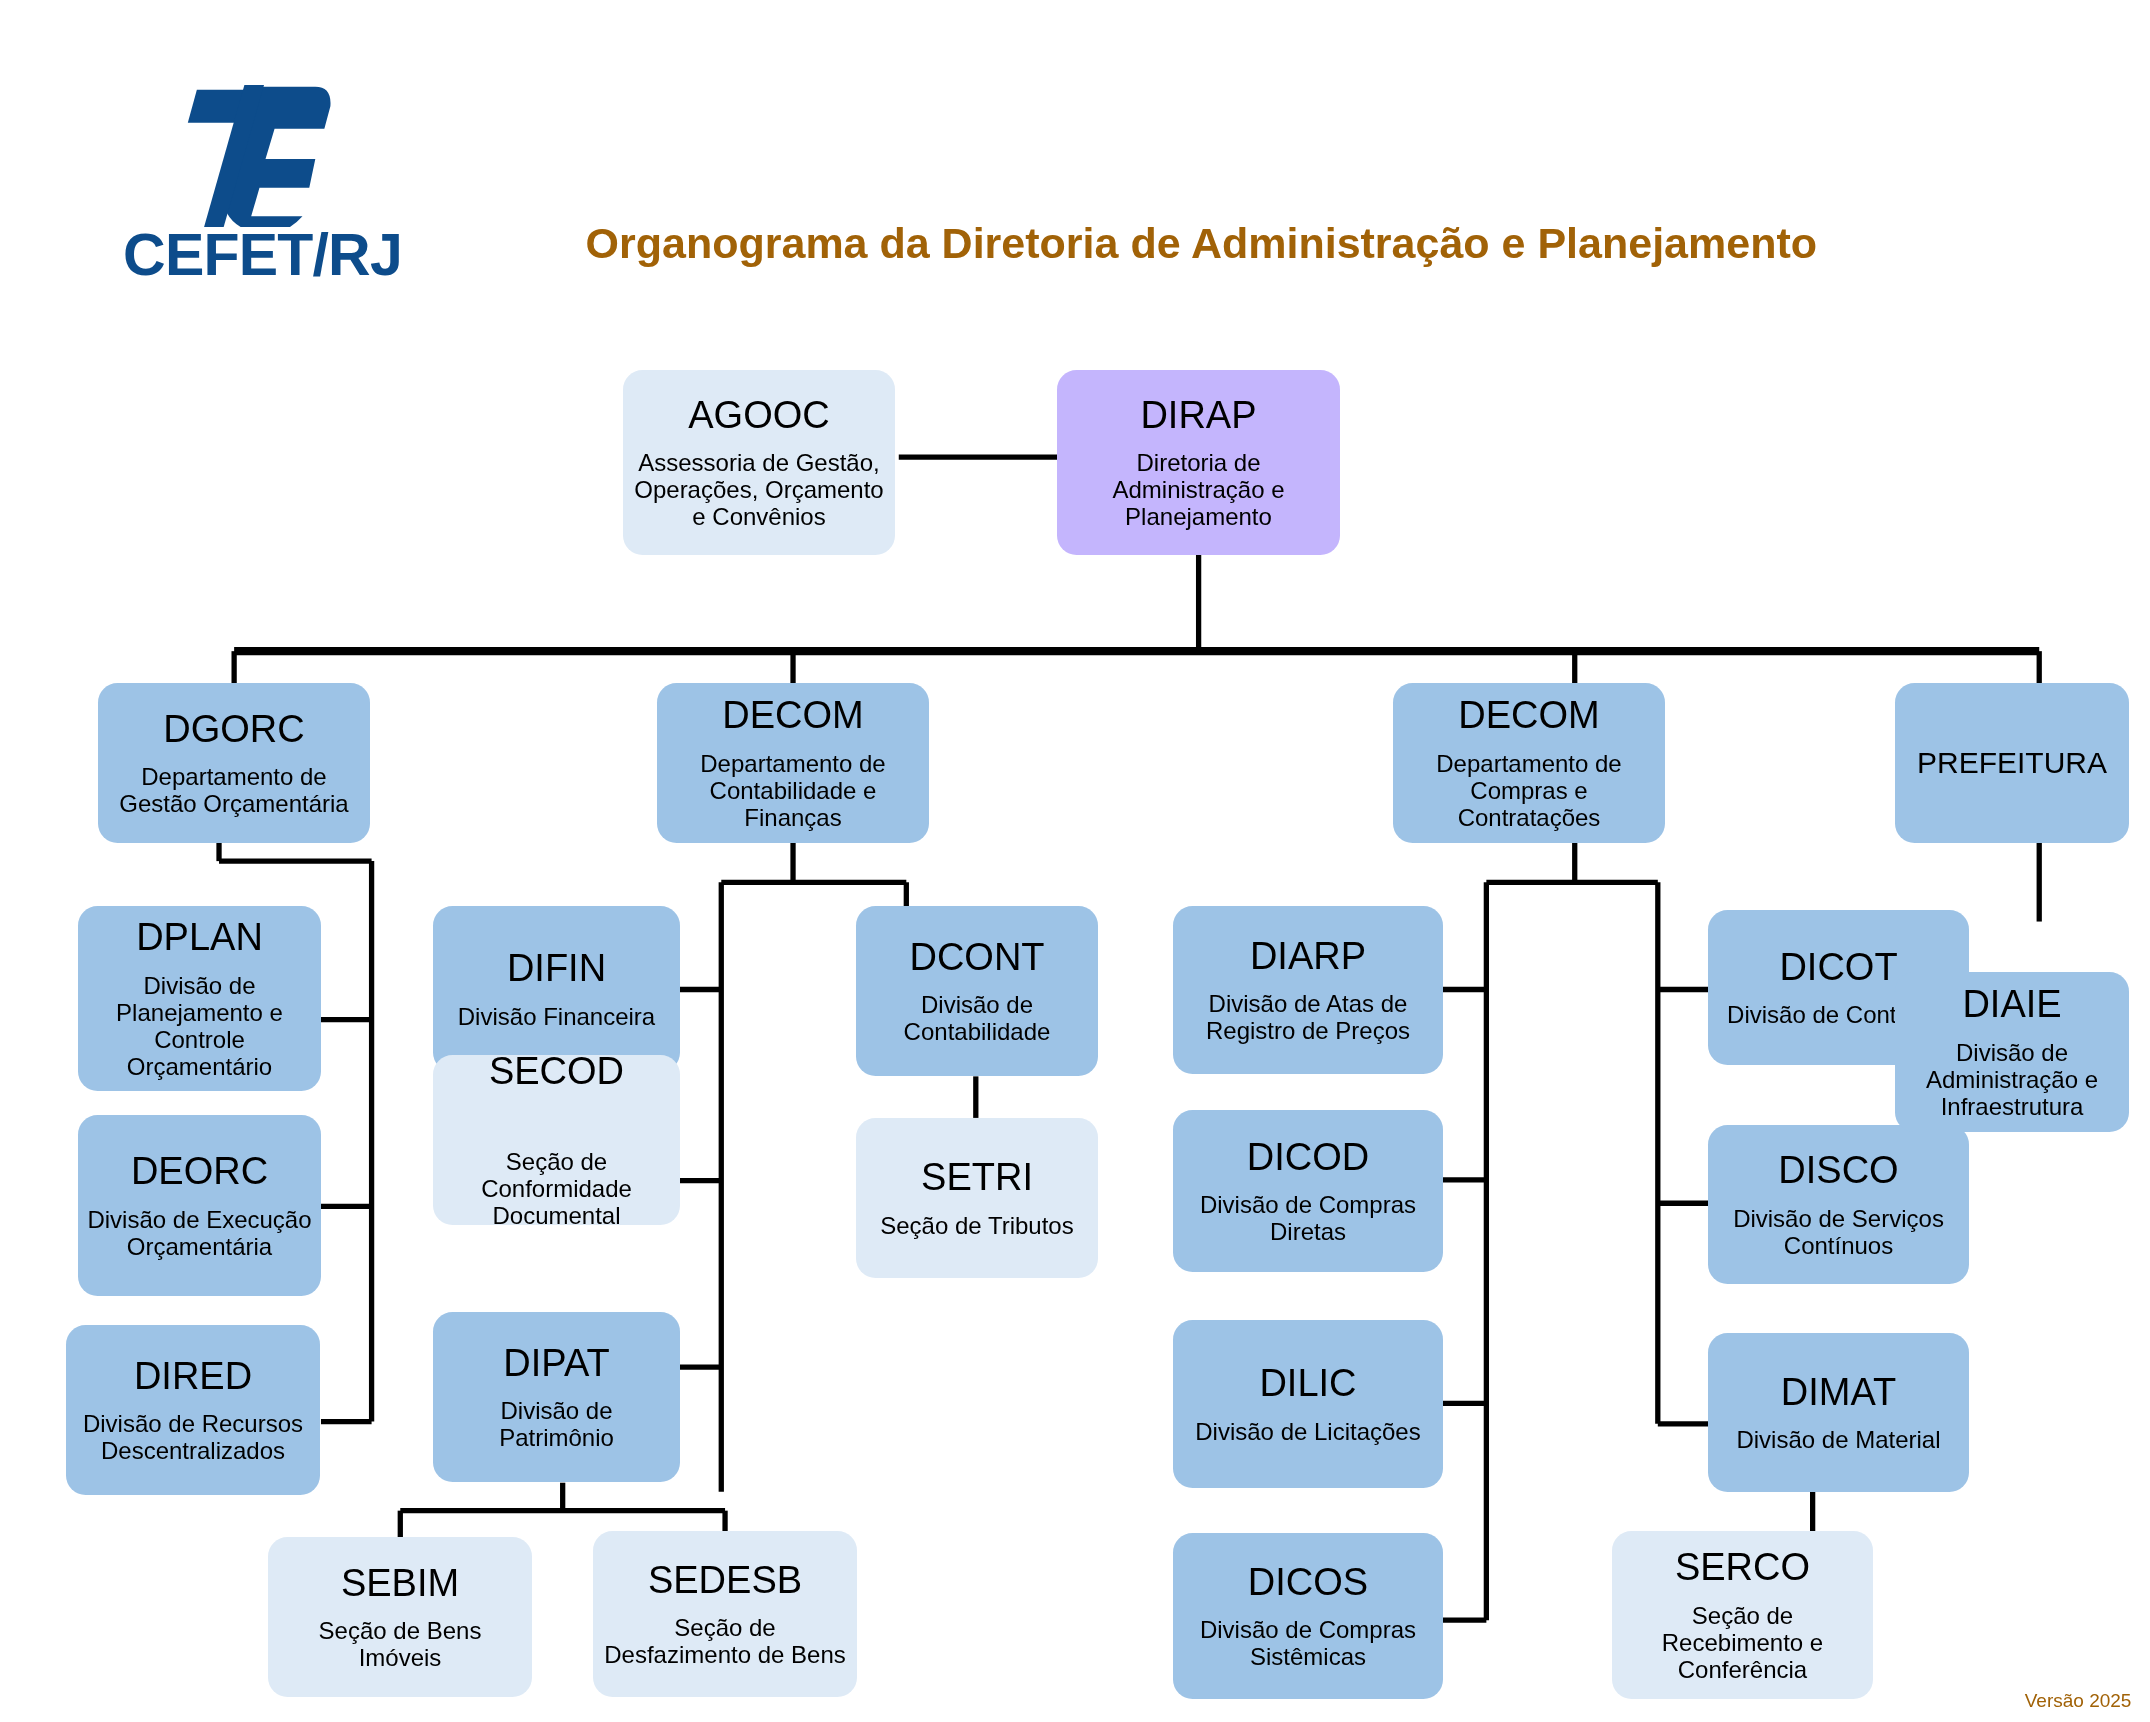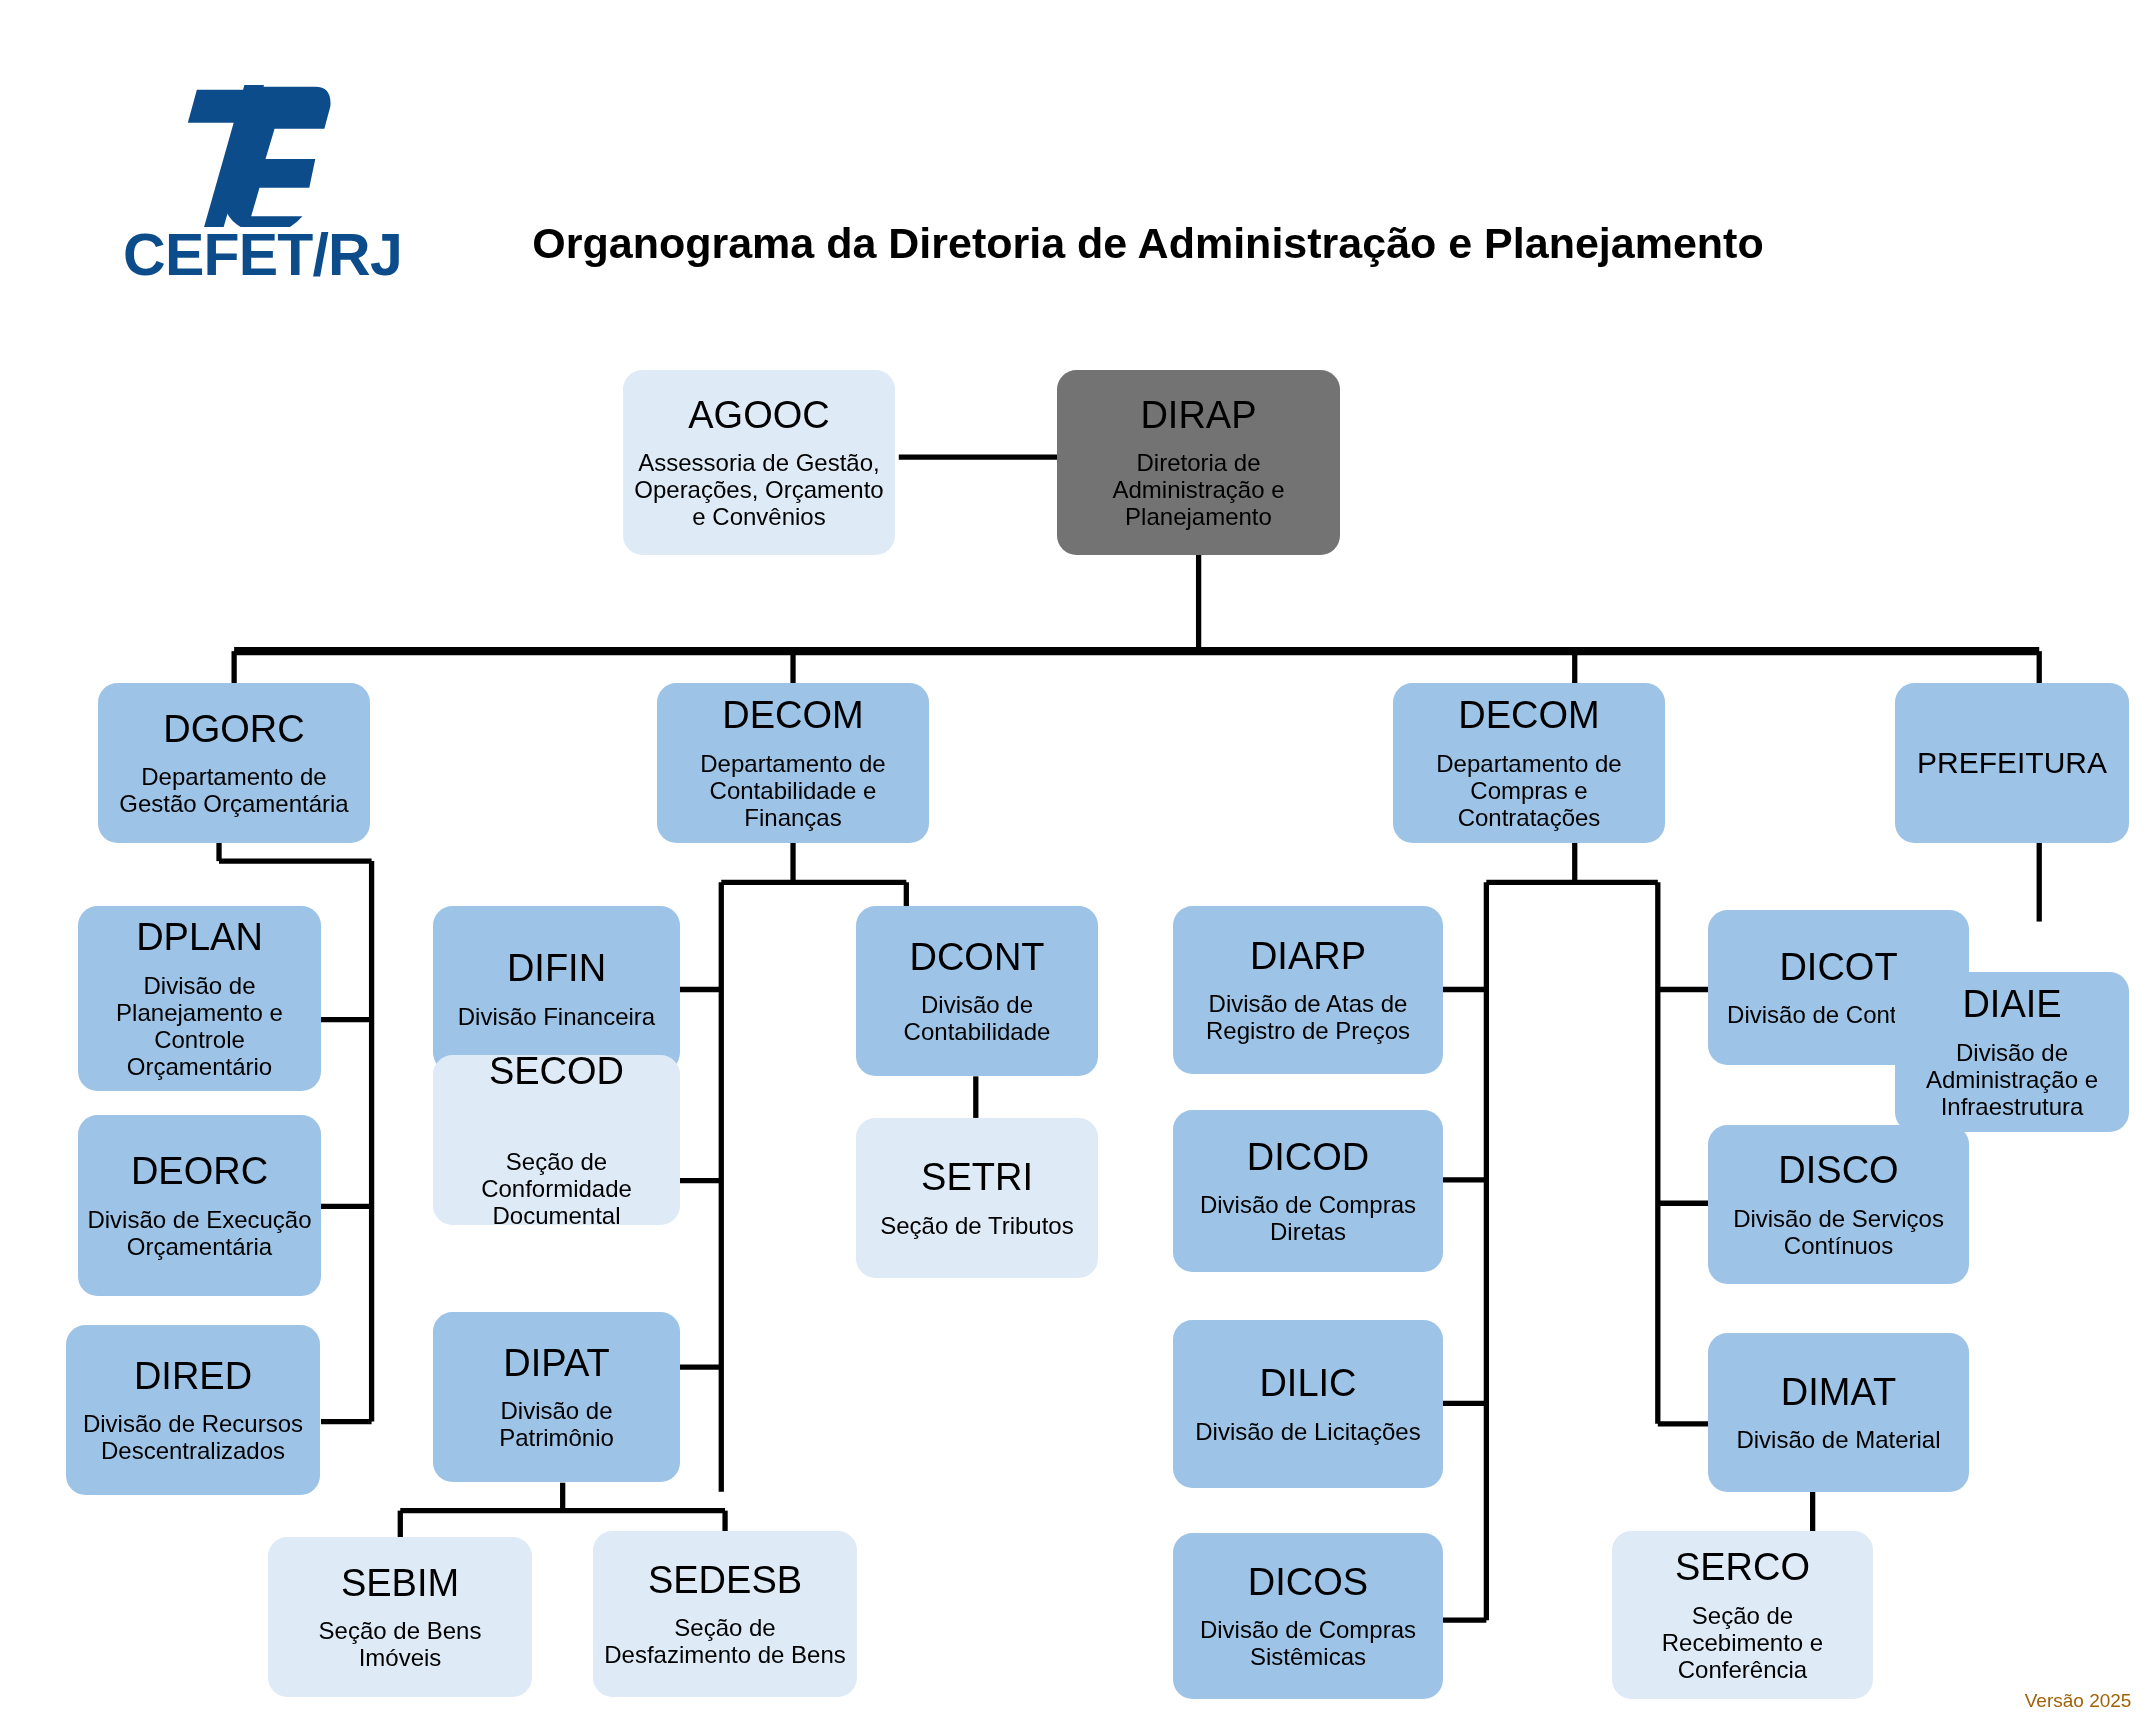--- a/index.html
+++ b/index.html
@@ -18,23 +18,23 @@
   #logo-text{
     position:absolute;left:0;top:145px;width:347px;
     text-align:center;
     font-size:59px;font-weight:bold;color:#0d4c8b;
     letter-spacing:-0.8px;
     font-family:"Liberation Sans","DejaVu Sans",sans-serif;
   }
 
   
   #title{
-    position:absolute;left:491px;top:219px;width:1314px;
-    font-size:43px;font-weight:bold;color:#000000;
-    text-align:center;
+    position:absolute;left:503px;top:219px;width:1314px;
+    font-size:43px;font-weight:bold;color:#a16207;
+    text-align:right;
     white-space:nowrap;
   }
 
   
   #wires{position:absolute;left:0;top:0;width:2151px;height:1723px;pointer-events:none;}
 
   
   .node{
     position:absolute;
     border-radius:19.6px;
@@ -43,21 +43,21 @@
     align-items:center;justify-content:center;
     text-align:center;
     box-sizing:border-box;
     padding:3px 7.6px;
     color:#000;
     line-height:1.12;
   }
   .node .acr{font-size:38px;font-weight:normal;letter-spacing:0px;}
   .node .desc{font-size:24px;font-weight:normal;margin-top:14px;}
   .node.pale{background:#DEEAF6;}
-  .node.mid{background:#737373;}
+  .node.mid{background:#c4b5fd;}
   .node.only-acr .acr{font-size:30px;}
 
   #version{
     position:absolute;right:19.6px;bottom:10.6px;
     font-size:19px;color:#a16207;
   }
 </style>
 </head>
 <body>
 

